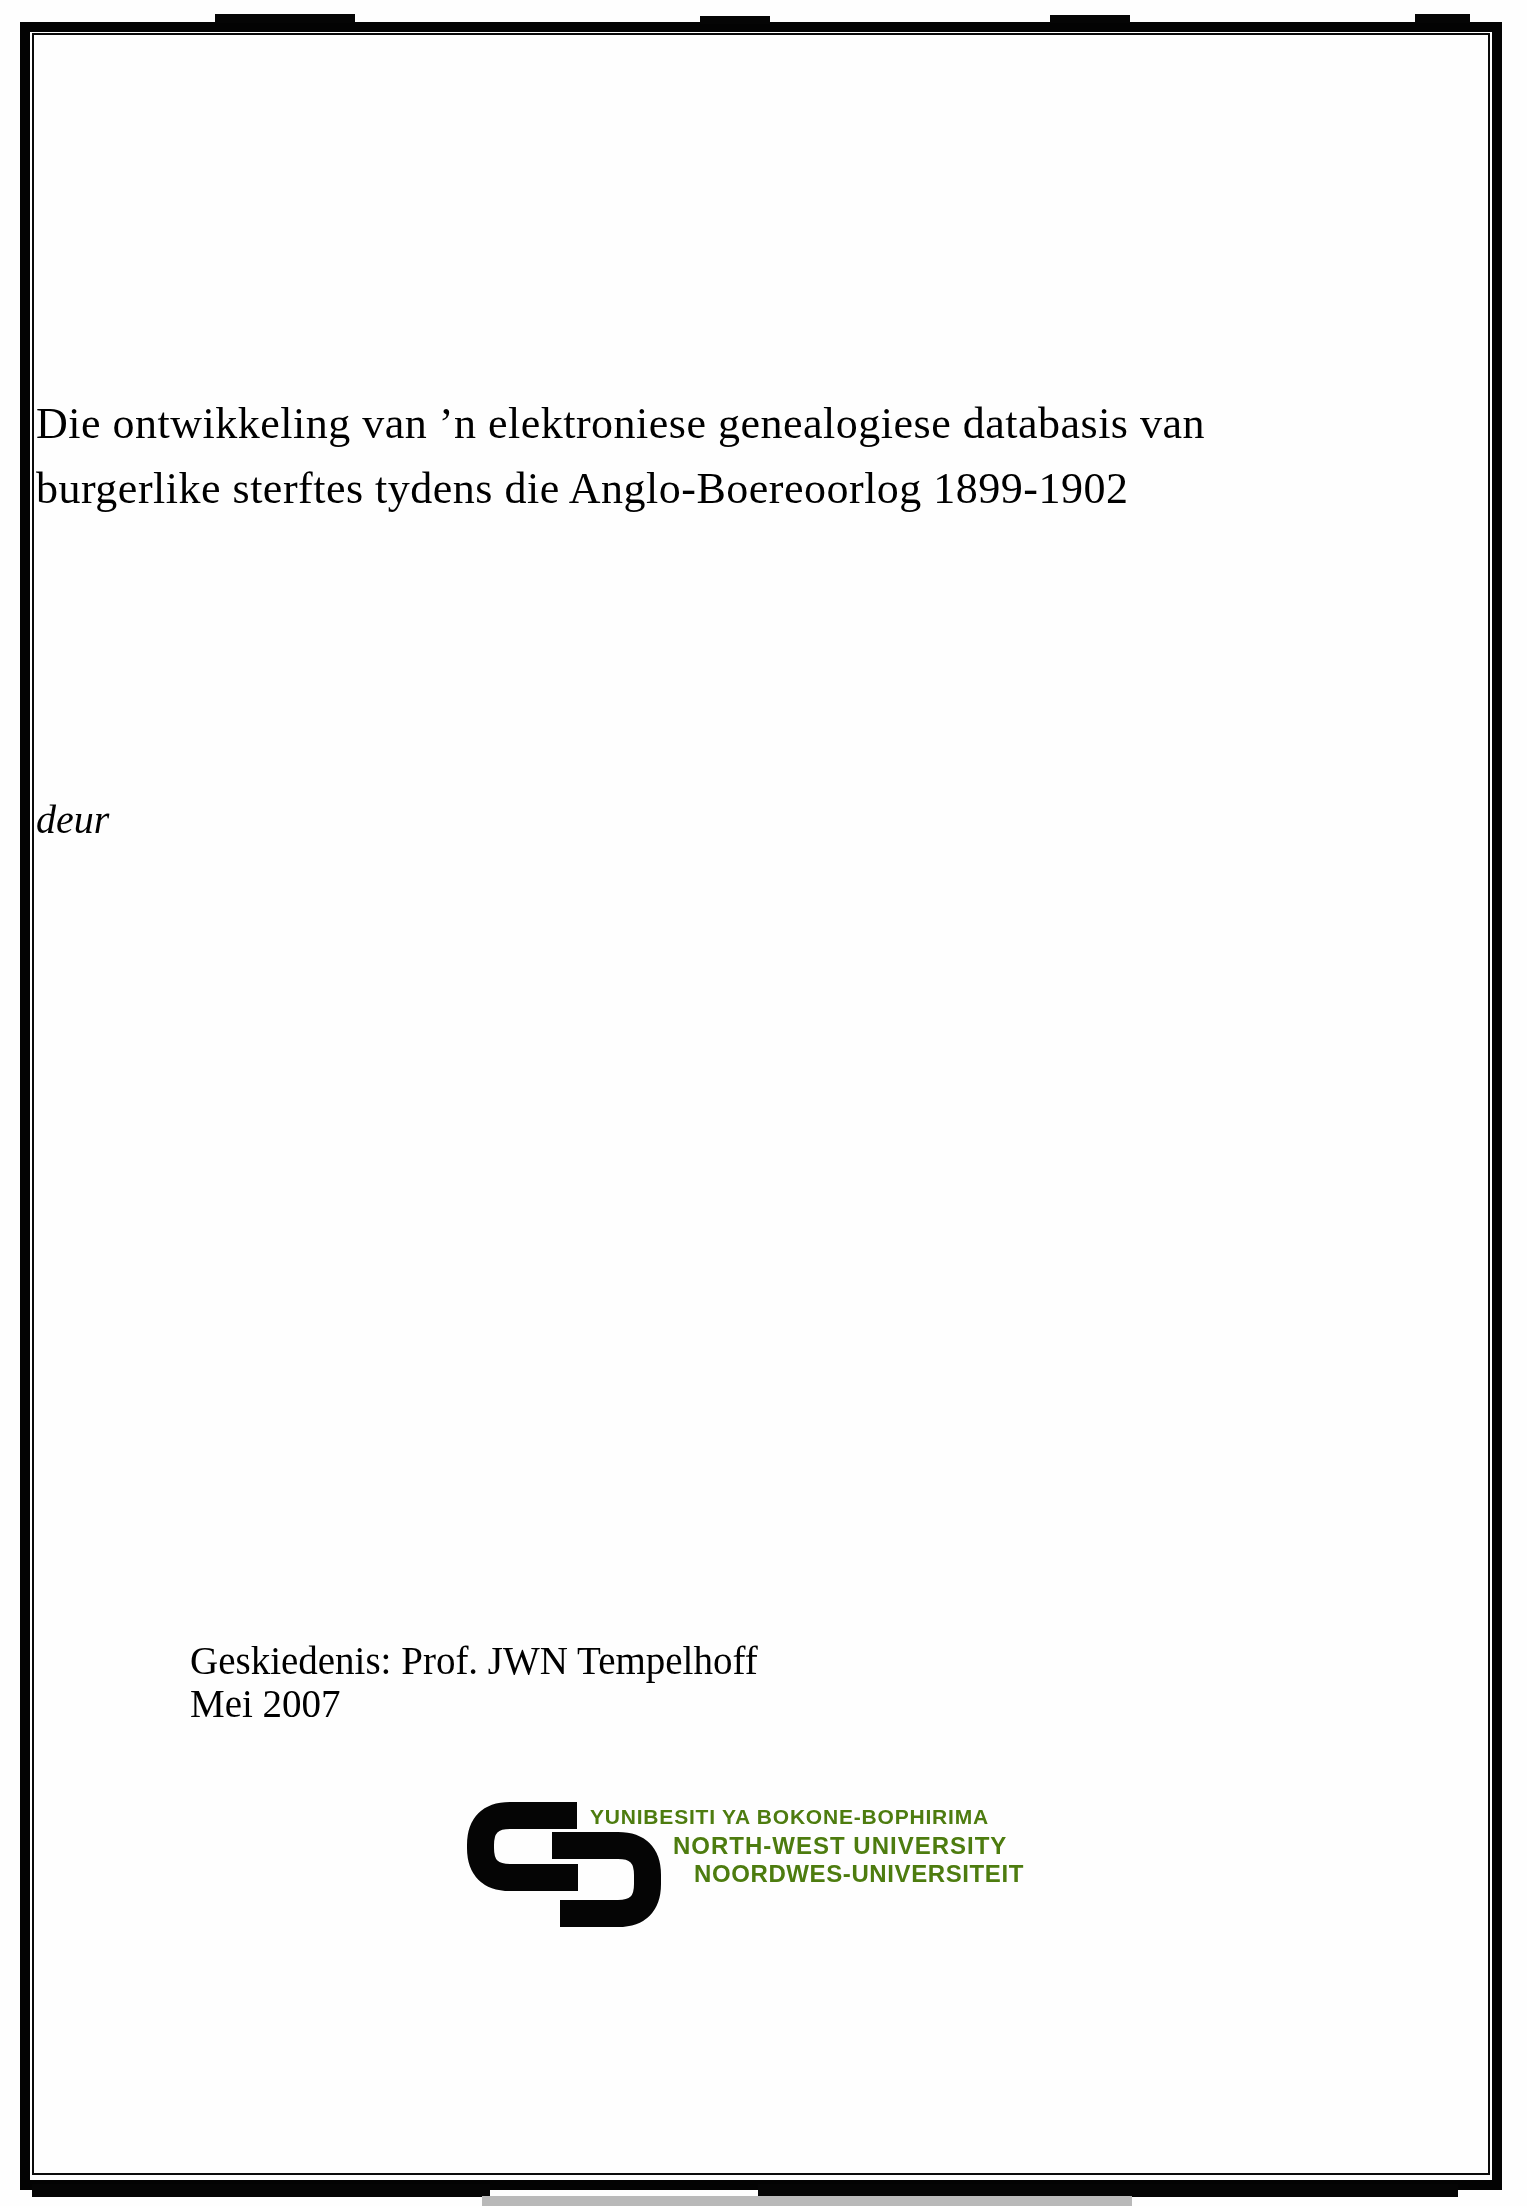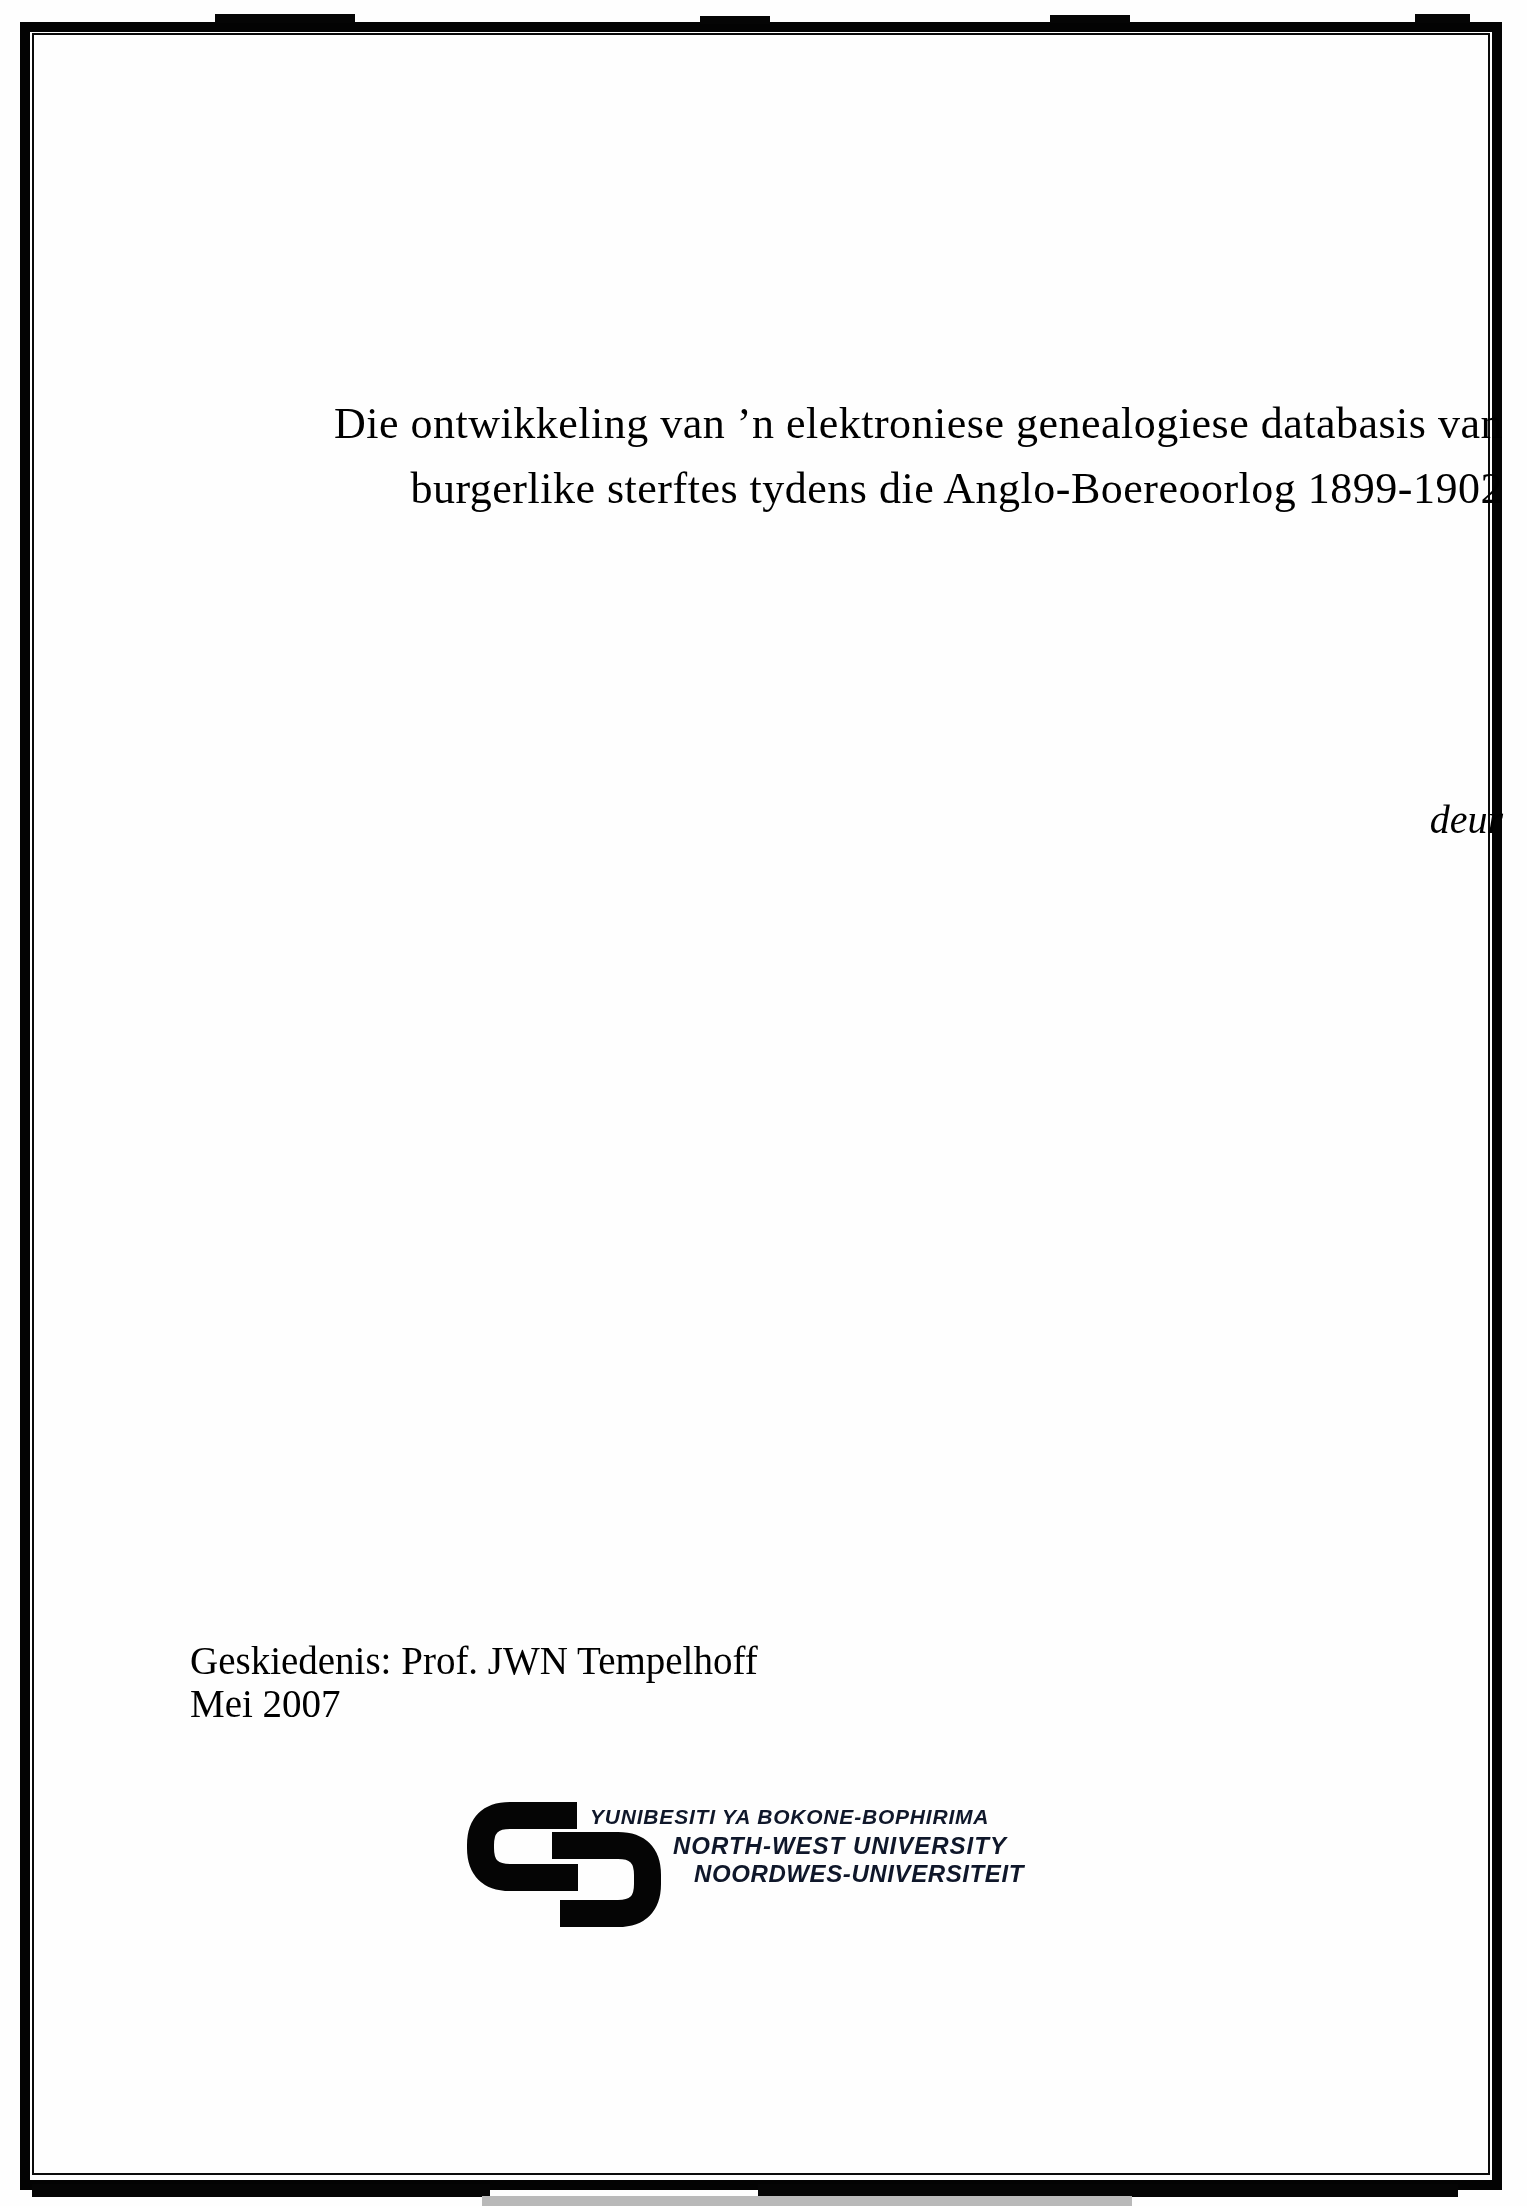--- a/index.html
+++ b/index.html
@@ -32,23 +32,23 @@
   .a-top1 { top: 14px; left: 215px; width: 140px; height: 9px; }
   .a-top2 { top: 16px; left: 700px; width: 70px; height: 8px; }
   .a-top3 { top: 15px; left: 1050px; width: 80px; height: 8px; }
   .a-top4 { top: 14px; left: 1415px; width: 55px; height: 9px; }
   .a-bot1 { top: 2184px; left: 32px; width: 458px; height: 13px; }
   .a-bot2 { top: 2184px; left: 758px; width: 700px; height: 13px; }
   .shadow-strip { position: absolute; top: 2196px; left: 482px; width: 650px; height: 10px; background: #b9b9b9; }
 
   .centered-zone {
     position: absolute;
-    left: 48px;
+    left: 36px;
     right: 24px;
-    text-align: right;
+    text-align: left;
   }
   .title-block { top: 396px; }
   .title-line {
     font-size: 44px;
     line-height: 56px;
     letter-spacing: 0.5px;
     white-space: nowrap;
   }
   .title-line + .title-line { margin-top: 9px; }
 
@@ -92,22 +92,21 @@
     left: 0;
     top: 2px;
     width: 196px;
     height: 130px;
   }
   .logo-text-line {
     position: absolute;
     font-family: "Liberation Sans", sans-serif;
     font-weight: bold;
     white-space: nowrap;
-    color: #0f172a;
-    font-style: italic;
+    color: #4d7c0f;
   }
   .logo-l1 { left: 124px; top: 6px;  font-size: 21px; letter-spacing: 0.8px; }
   .logo-l2 { left: 207px; top: 33px; font-size: 24px; letter-spacing: 1px; }
   .logo-l3 { left: 205px; top: 61px; font-size: 24px; letter-spacing: 0.6px; margin-left: 23px; }
 </style>
 </head>
 <body>
 
 <div class="page">
 

